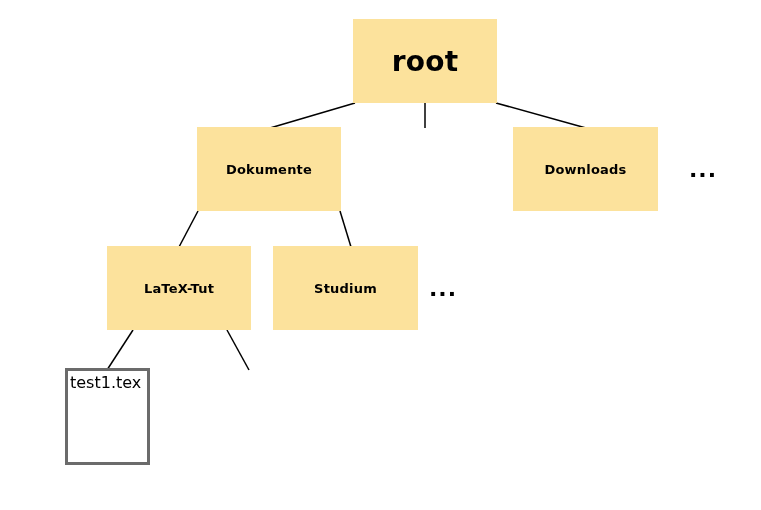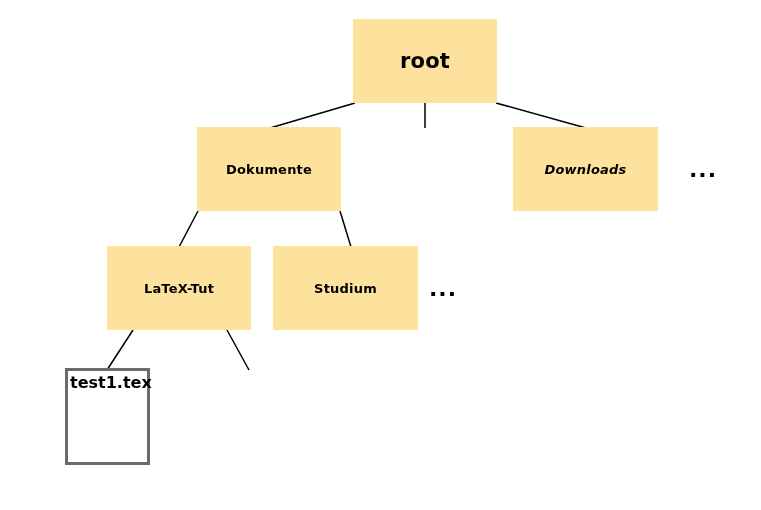--- a/index.html
+++ b/index.html
@@ -33,27 +33,27 @@
     justify-content: center;
   }
   .folder {
     background: var(--folder-fill, #FCE29C);
     color: var(--folder-text, #000000);
     font-weight: 700;
     font-size: 13px;
     letter-spacing: 0.2px;
   }
   .folder.root-node {
-    font-size: 21px;
+    font-size: 28px;
   }
   .file {
     background: var(--file-fill, #ffffff);
     border: 3px solid var(--file-border, #6b6b6b);
     color: var(--file-text, #000000);
-    font-weight: 700;
+    font-weight: 400;
     font-size: 16px;
     align-items: flex-start;
     justify-content: flex-start;
     padding: 3px 0 0 2px;
     line-height: 1.15;
   }
   .ellipsis {
     position: absolute;
     display: flex;
     align-items: center;
@@ -77,21 +77,21 @@
     <line x1="340" y1="211" x2="351" y2="247"></line>
     <line x1="133" y1="330" x2="107" y2="370"></line>
     <line x1="227" y1="330" x2="249" y2="370"></line>
   </svg>
 
   <div class="node folder root-node" style="left:353px; top:19px; width:144px; height:84px;">root</div>
 
   <div class="node folder" style="left:197px; top:127px; width:144px; height:84px;">Dokumente</div>
 
 
-  <div class="node folder" style="left:513px; top:127px; width:145px; height:84px;font-style:italic;">Downloads</div>
+  <div class="node folder" style="left:513px; top:127px; width:145px; height:84px;">Downloads</div>
 
   <div class="ellipsis" style="left:684px; top:147px; width:38px; height:44px;">...</div>
 
   <div class="node folder" style="left:107px; top:246px; width:144px; height:84px;">LaTeX-Tut</div>
 
   <div class="node folder" style="left:273px; top:246px; width:145px; height:84px;">Studium</div>
 
   <div class="ellipsis" style="left:424px; top:266px; width:38px; height:44px;">...</div>
 
   <div class="node file" style="left:65px; top:368px; width:85px; height:97px;">test1.tex</div>

